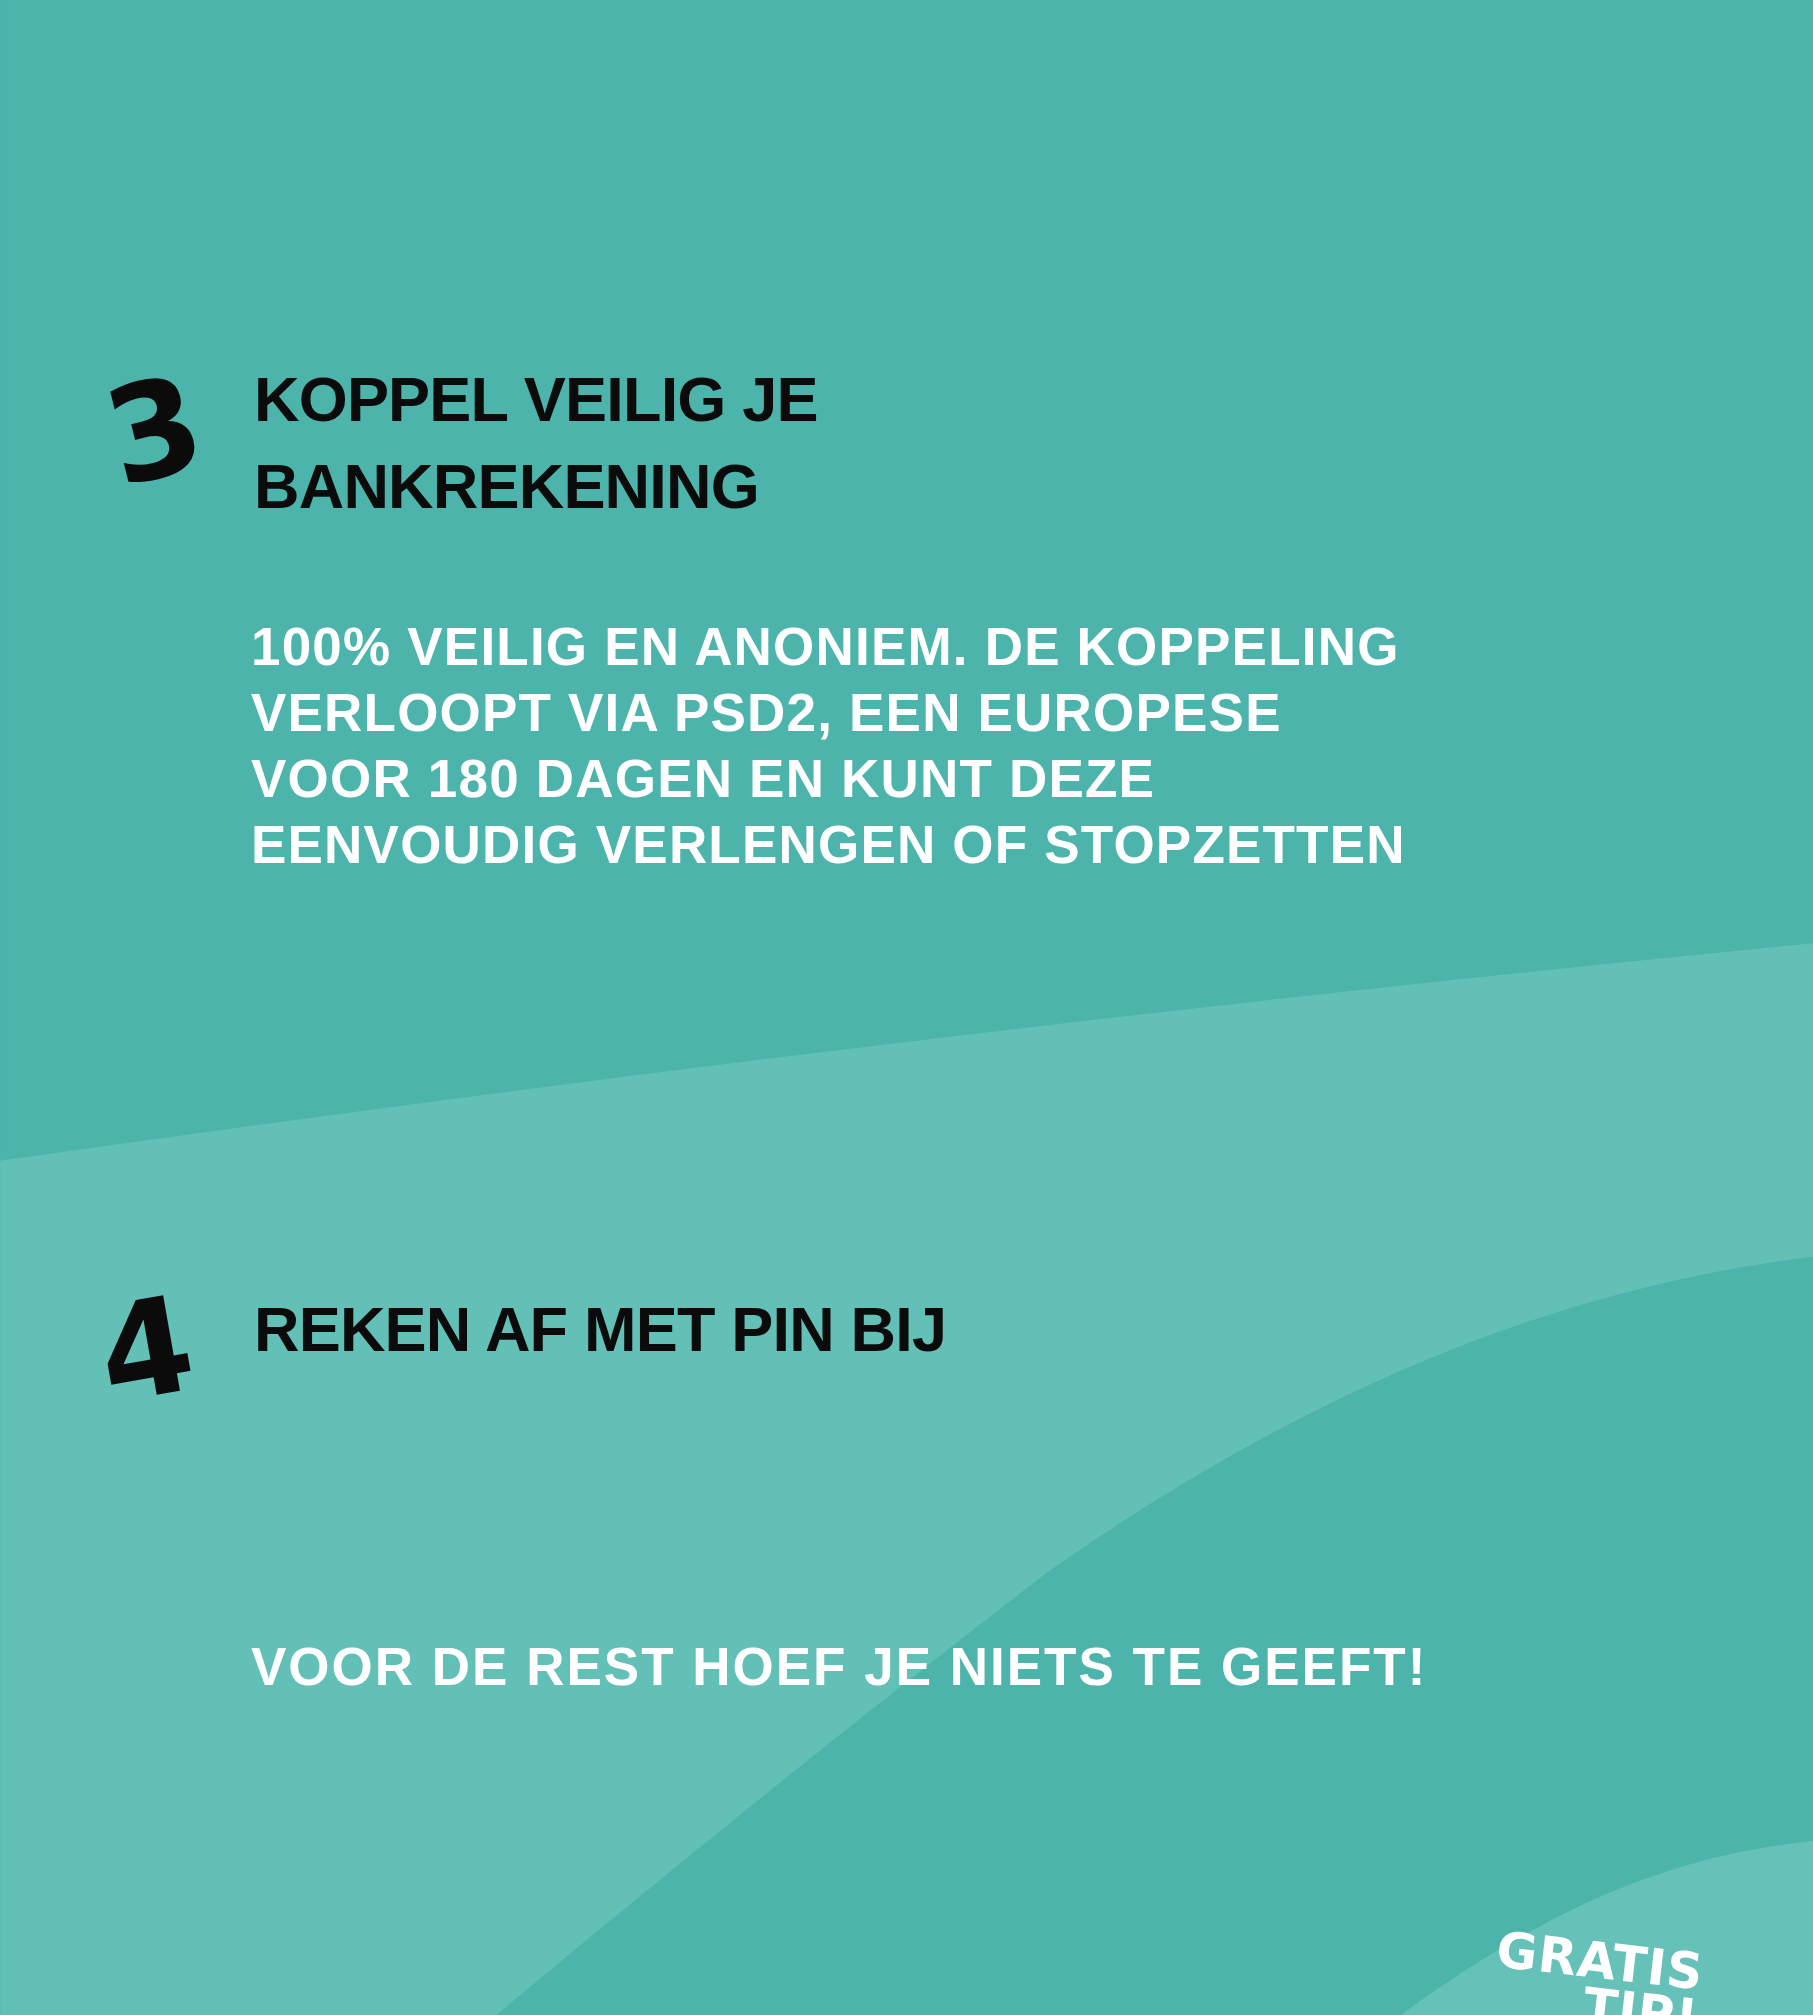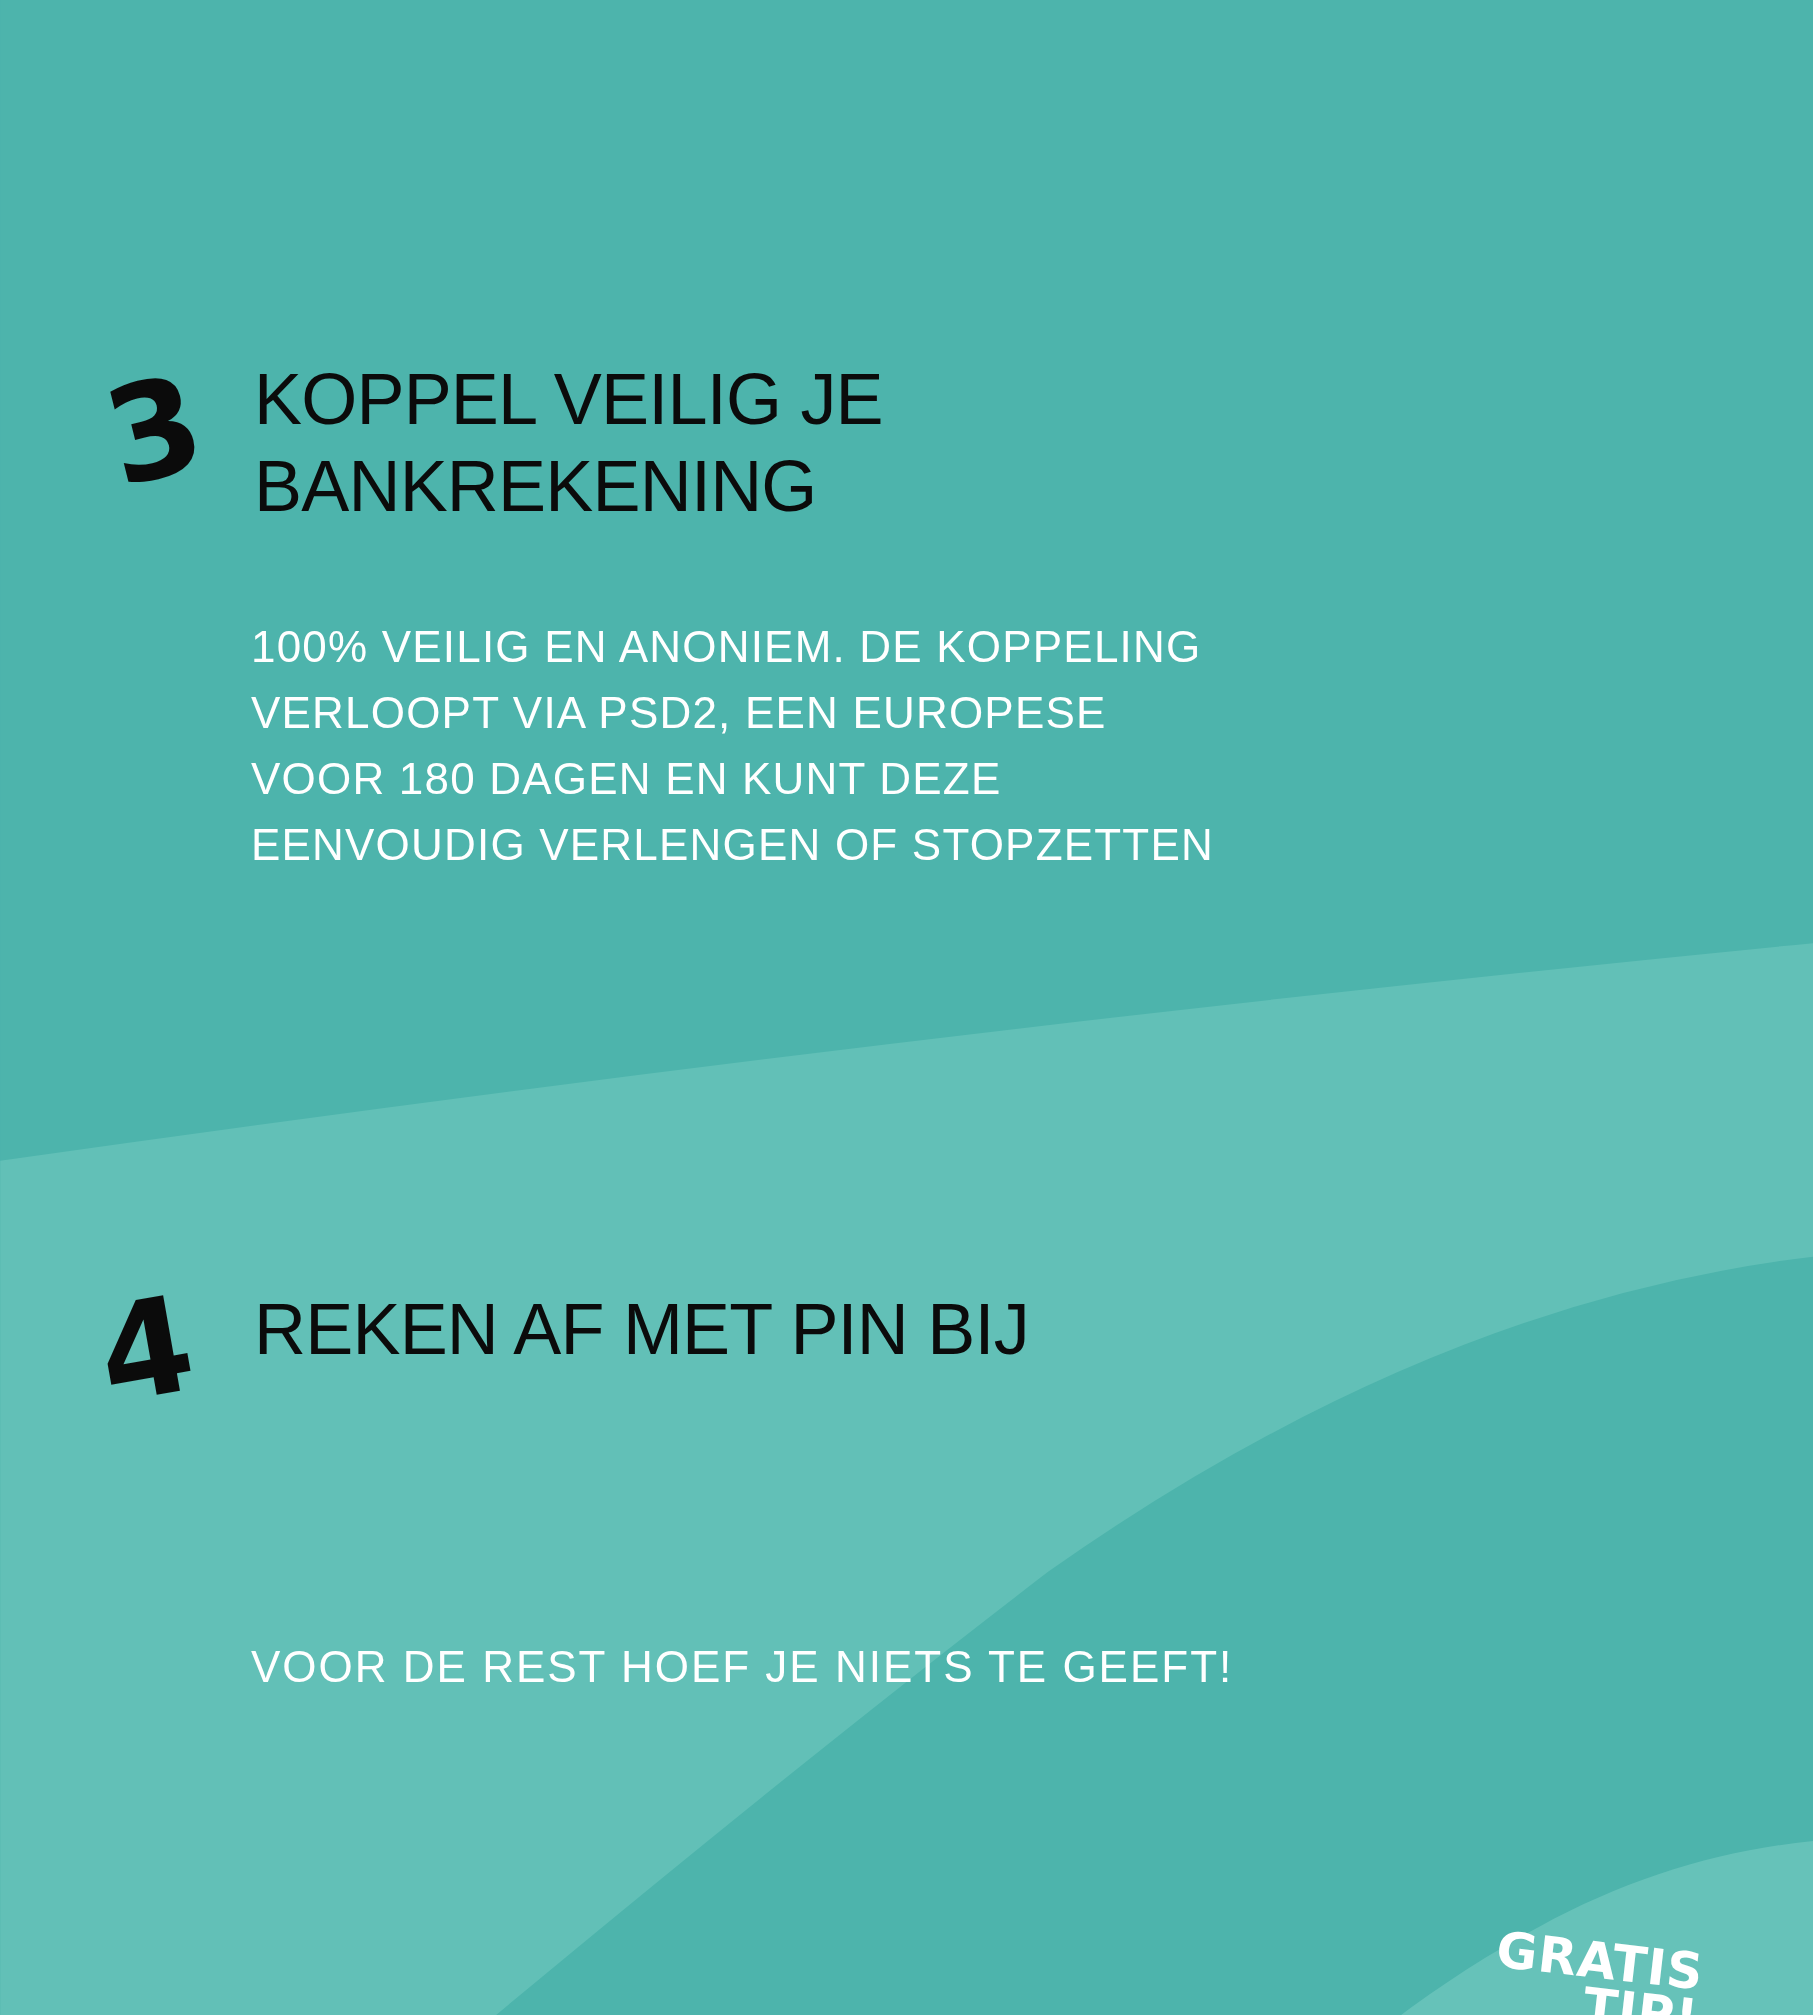--- a/index.html
+++ b/index.html
@@ -7,28 +7,28 @@
           font-family:"Liberation Sans",sans-serif;}
   .bg-svg,.fg-svg{position:absolute;left:0;top:0;width:1814px;height:2267px;display:block;}
 
   
   .step-number{position:absolute;color:#0B0B0B;font-family:"DejaVu Sans",sans-serif;
                font-weight:bold;font-size:133px;line-height:1;}
   .num3{left:108px;top:365px;transform:rotate(-14deg);}
   .num4{left:100px;top:1284px;transform:rotate(-10deg);}
 
   
-  .step-title{position:absolute;left:254px;margin:0;color:#0B0B0B;font-weight:normal;
-              font-size:72px;line-height:87px;letter-spacing:-0.8px;white-space:nowrap;}
+  .step-title{position:absolute;left:254px;margin:0;color:#0B0B0B;font-weight:bold;
+              font-size:63px;line-height:87px;letter-spacing:-0.8px;white-space:nowrap;}
   .t3{top:356px;}
   .t4{top:1286px;}
 
   
-  .step-body{position:absolute;left:251px;color:#FFFFFF;font-weight:400;
-             font-size:44px;line-height:66px;letter-spacing:1.2px;white-space:nowrap;}
+  .step-body{position:absolute;left:251px;color:#FFFFFF;font-weight:700;
+             font-size:53px;line-height:66px;letter-spacing:1.2px;white-space:nowrap;}
   .b3{top:614px;}
   .b4{top:1634px;letter-spacing:2px;}
 
   
   .tip{position:absolute;right:108px;top:1950px;color:#FFFFFF;text-align:right;
        font-family:"DejaVu Sans",sans-serif;font-weight:bold;font-size:50px;
        line-height:46px;letter-spacing:0.8px;transform:rotate(6.5deg);
        transform-origin:top right;white-space:nowrap;}
 </style>
 </head>

